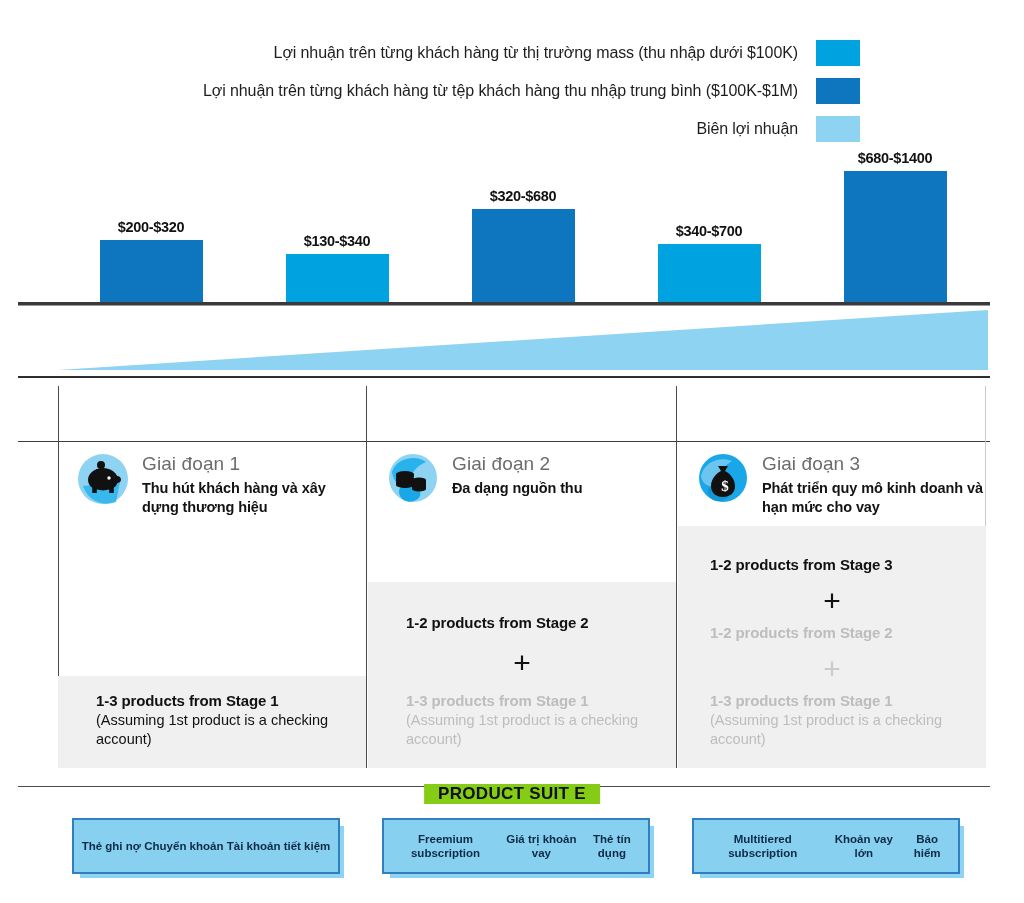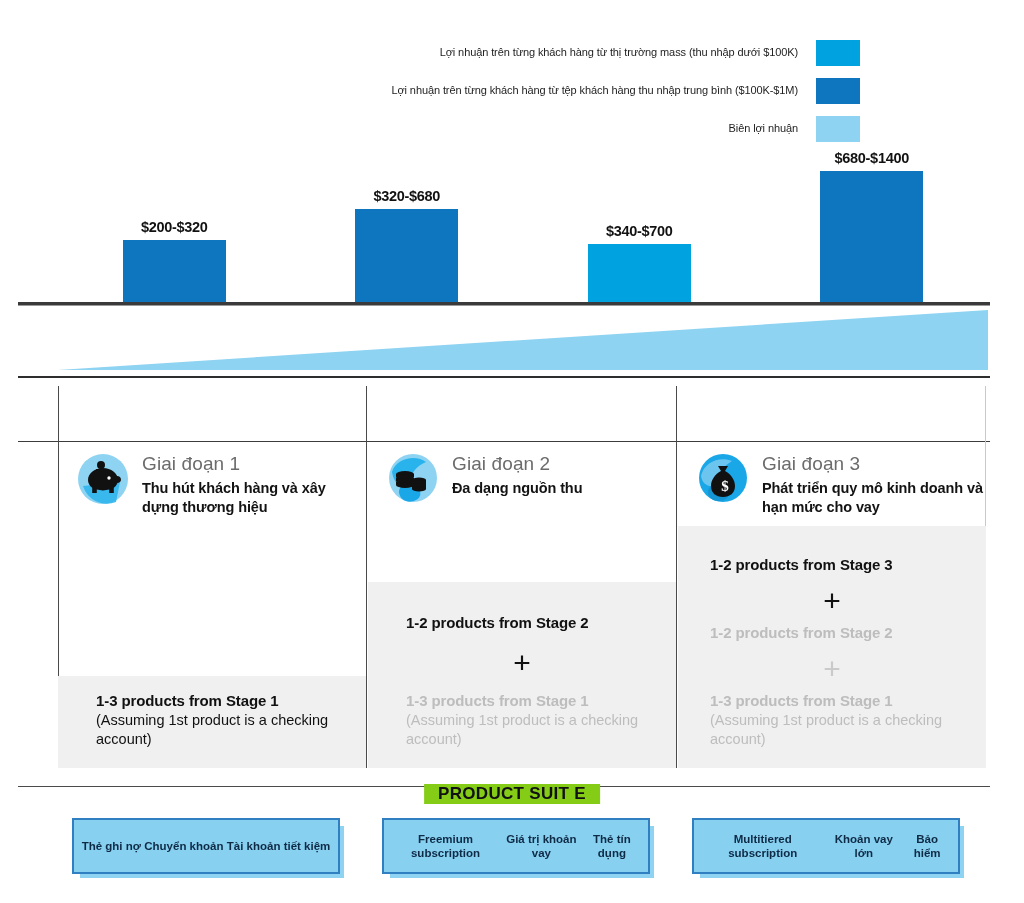--- a/index.html
+++ b/index.html
@@ -9,21 +9,21 @@
     font-family:"Liberation Sans", sans-serif;
     color:#1a1a1a;
     overflow:hidden;
     position:relative;
   }
   .stage{position:absolute;left:0;top:0;width:1024px;height:903px;}
 
   
   .legend{position:absolute;left:150px;top:36px;width:710px;}
   .legend-row{display:flex;align-items:center;justify-content:flex-end;height:34px;margin-bottom:4px;}
-  .legend-label{font-size:11px;color:#1d1d1d;text-align:right;padding-right:18px;line-height:1.25;letter-spacing:-0.1px;}
+  .legend-label{font-size:16px;color:#1d1d1d;text-align:right;padding-right:18px;line-height:1.25;letter-spacing:-0.1px;}
   .legend-swatch{width:44px;height:26px;flex:0 0 44px;}
 
   
   .chart{position:absolute;left:58px;top:150px;width:930px;height:152px;}
   .bars{position:absolute;left:0;bottom:0;width:930px;height:152px;display:flex;align-items:flex-end;}
   .bar-slot{flex:1 1 0;display:flex;flex-direction:column;align-items:center;justify-content:flex-end;height:100%;}
   .bar-label{font-size:14.5px;font-weight:bold;color:#111;white-space:nowrap;margin-bottom:5px;letter-spacing:-0.3px;}
   .bar-rect{width:103px;}
   .axis-line{position:absolute;left:18px;top:302px;width:972px;height:3px;background:#3a3a3a;}
   .axis-line:after{content:"";position:absolute;left:0;top:3px;width:100%;height:1px;background:#9a9a9a;}
@@ -107,20 +107,24 @@
       <div class="legend-label">Biên lợi nhuận</div>
       <div class="legend-swatch" style="background:#8ed3f2"></div>
     </div>
   </div>
 
   <div class="chart">
     <div class="bars">
       <div class="bar-slot">
         <div class="bar-label">$200-$320</div>
         <div class="bar-rect" style="height:62px;background:#0d76be"></div>
+      </div>
+      <div class="bar-slot">
+        <div class="bar-label">$130-$340</div>
+        <div class="bar-rect" style="height:48px;background:#00a3e0"></div>
       </div>
       <div class="bar-slot">
         <div class="bar-label">$320-$680</div>
         <div class="bar-rect" style="height:93px;background:#0d76be"></div>
       </div>
       <div class="bar-slot">
         <div class="bar-label">$340-$700</div>
         <div class="bar-rect" style="height:58px;background:#00a3e0"></div>
       </div>
       <div class="bar-slot">

